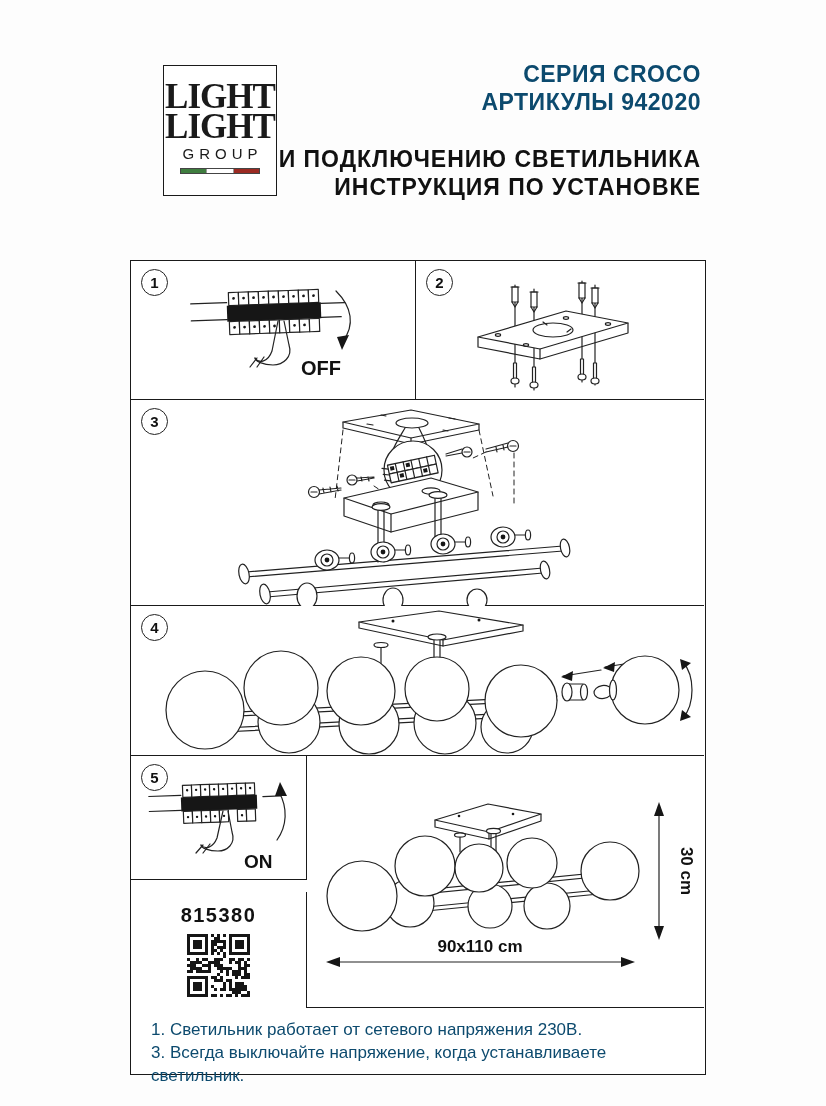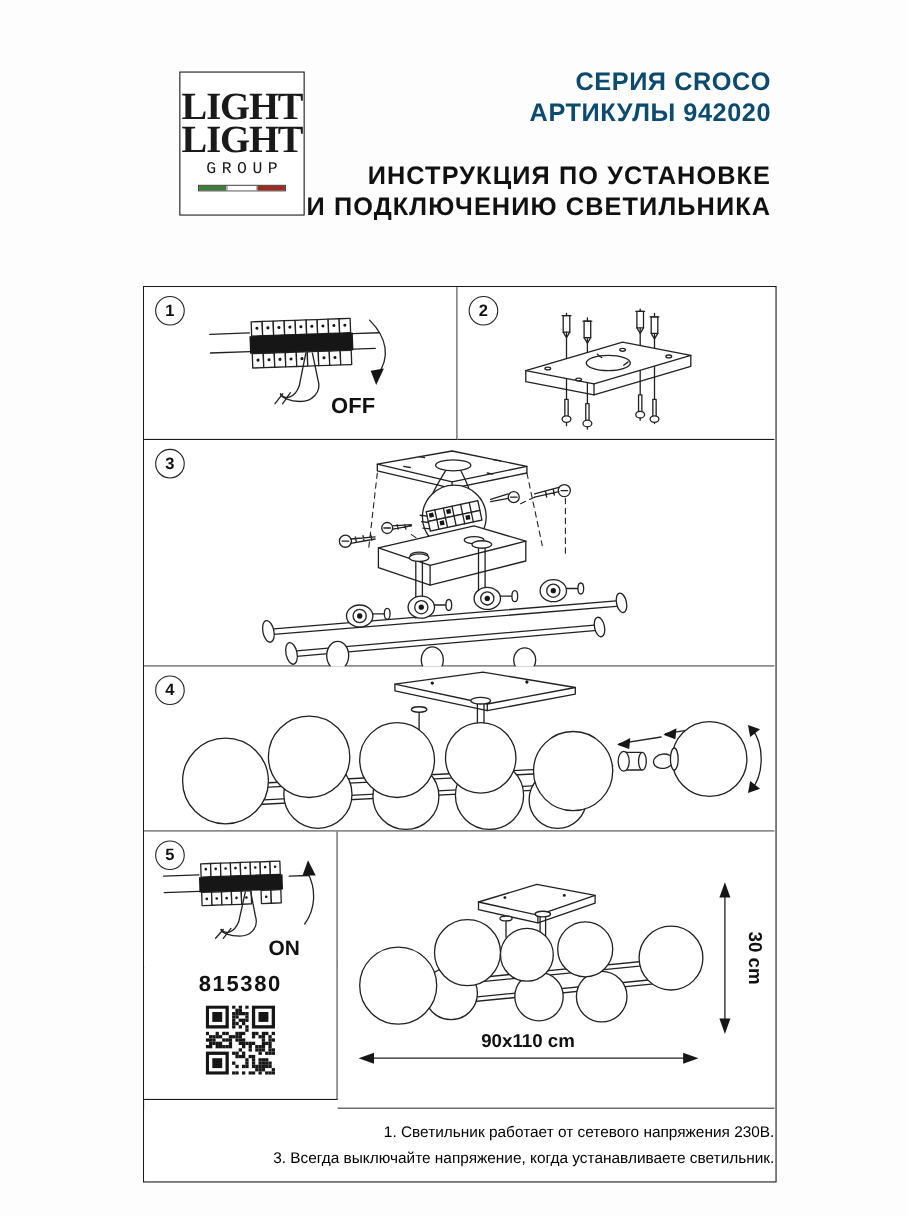--- a/index.html
+++ b/index.html
@@ -2,47 +2,47 @@
 <html><head>
 <meta charset="utf-8">
 <style>
   html,body{margin:0;padding:0;background:#ffffff;}
   *{box-sizing:border-box;}
   .page{position:relative;width:826px;height:1106px;background:#fdfdfd;font-family:"Liberation Sans",sans-serif;color:#111;overflow:hidden;}
 
   
   .logo-box{position:absolute;left:130px;top:65px;width:114px;height:131px;border:1.5px solid #1a1a1a;background:#fff;text-align:center;padding-top:16px;margin-left:33px;}
   .logo-word{font-family:"Liberation Serif",serif;font-weight:bold;font-size:35px;line-height:30px;letter-spacing:-1px;color:#1a1a1a;}
-  .logo-group{font-family:Liberation Mono, monospace;font-size:15px;letter-spacing:5px;color:#1a1a1a;margin-top:3px;text-indent:5px;}
+  .logo-group{font-family:Liberation Sans, sans-serif;font-size:15px;letter-spacing:5px;color:#1a1a1a;margin-top:3px;text-indent:5px;}
   .logo-flag{width:80px;height:6px;margin:6px auto 0;display:flex;border:0.5px solid #444;}
   .logo-flag span{flex:1;height:100%;}
   .flag-green{background:#3f7d3f;}
   .flag-white{background:#ffffff;border-left:0.5px solid #999;border-right:0.5px solid #999;}
   .flag-red{background:#9b2a22;}
 
   .hdr-title{position:absolute;top:60px;right:125px;text-align:right;font-weight:bold;font-size:23px;line-height:28px;letter-spacing:0.5px;color:#0c4a6e;}
   .hdr-sub{position:absolute;top:145px;right:125px;text-align:right;font-weight:bold;font-size:23px;line-height:28px;letter-spacing:1px;color:#111;}
 
   
   .grid{position:absolute;left:130px;top:260px;width:576px;height:815px;border:1.5px solid #1a1a1a;background:#fff;}
   .cell{position:absolute;background:#fff;}
   .br{border-right:1.5px solid #1a1a1a;}
   .bb{border-bottom:1.5px solid #1a1a1a;}
   .c1{left:0;top:0;width:285px;height:139px;}
   .c2{left:285px;top:0;width:288px;height:139px;}
   .c3{left:0;top:139px;width:573px;height:206px;}
   .c4{left:0;top:345px;width:573px;height:150px;}
   .c5{left:0;top:495px;width:176px;height:124px;}
-  .c6{left:0;top:611px;width:176px;height:128px;}
+  .c6{left:0;top:631px;width:176px;height:128px;}
   .c7{left:176px;top:495px;width:397px;height:252px;}
   .c8{left:0;top:747px;width:573px;height:65px;padding:10px 0 0 20px;}
 
   .stepnum{position:absolute;left:10px;top:8px;width:27px;height:27px;border:1.5px solid #222;border-radius:50%;text-align:center;line-height:25px;font-size:15px;font-weight:bold;color:#111;background:#fff;z-index:3;}
   .cell svg{position:absolute;left:0;top:0;}
-  .note-line{display:block;font-size:14px;line-height:23px;color:#000000;text-align:right;}
+  .note-line{display:block;font-size:17px;line-height:23px;color:#0c4a6e;}
 
   
   .qr-label{position:absolute;left:0;top:12px;width:100%;text-align:center;font-size:20px;font-weight:bold;letter-spacing:1.5px;color:#111;}
   .qr-svg{position:absolute !important;left:56px !important;top:42px !important;}
 
   svg{stroke-linecap:round;stroke-linejoin:round;}
   .ln{stroke:#222;stroke-width:1.2;fill:none;}
   .lnf{stroke:#222;stroke-width:1.2;fill:#fff;}
   .dk{fill:#161616;stroke:none;}
   .dash{stroke:#222;stroke-width:1;fill:none;stroke-dasharray:5 4;}
@@ -62,22 +62,22 @@
       <span class="flag-white"></span>
       <span class="flag-red"></span>
     </div>
   </div>
 
   <div class="hdr-title">
     <div>СЕРИЯ CROCO</div>
     <div>АРТИКУЛЫ 942020</div>
   </div>
   <div class="hdr-sub">
+    <div>И ПОДКЛЮЧЕНИЮ СВЕТИЛЬНИКА</div>
     <div>ИНСТРУКЦИЯ ПО УСТАНОВКЕ</div>
-    <div>И ПОДКЛЮЧЕНИЮ СВЕТИЛЬНИКА</div>
   </div>
 
   <div class="grid">
 
     <div class="cell c1 br bb">
       <div class="stepnum">1</div>
       <svg width="285" height="139" viewBox="0 0 285 139">
         <g transform="rotate(-2 143 50)">
           <line class="ln" x1="60" y1="40" x2="96" y2="40"></line>
           <line class="ln" x1="60" y1="57" x2="96" y2="57"></line>

